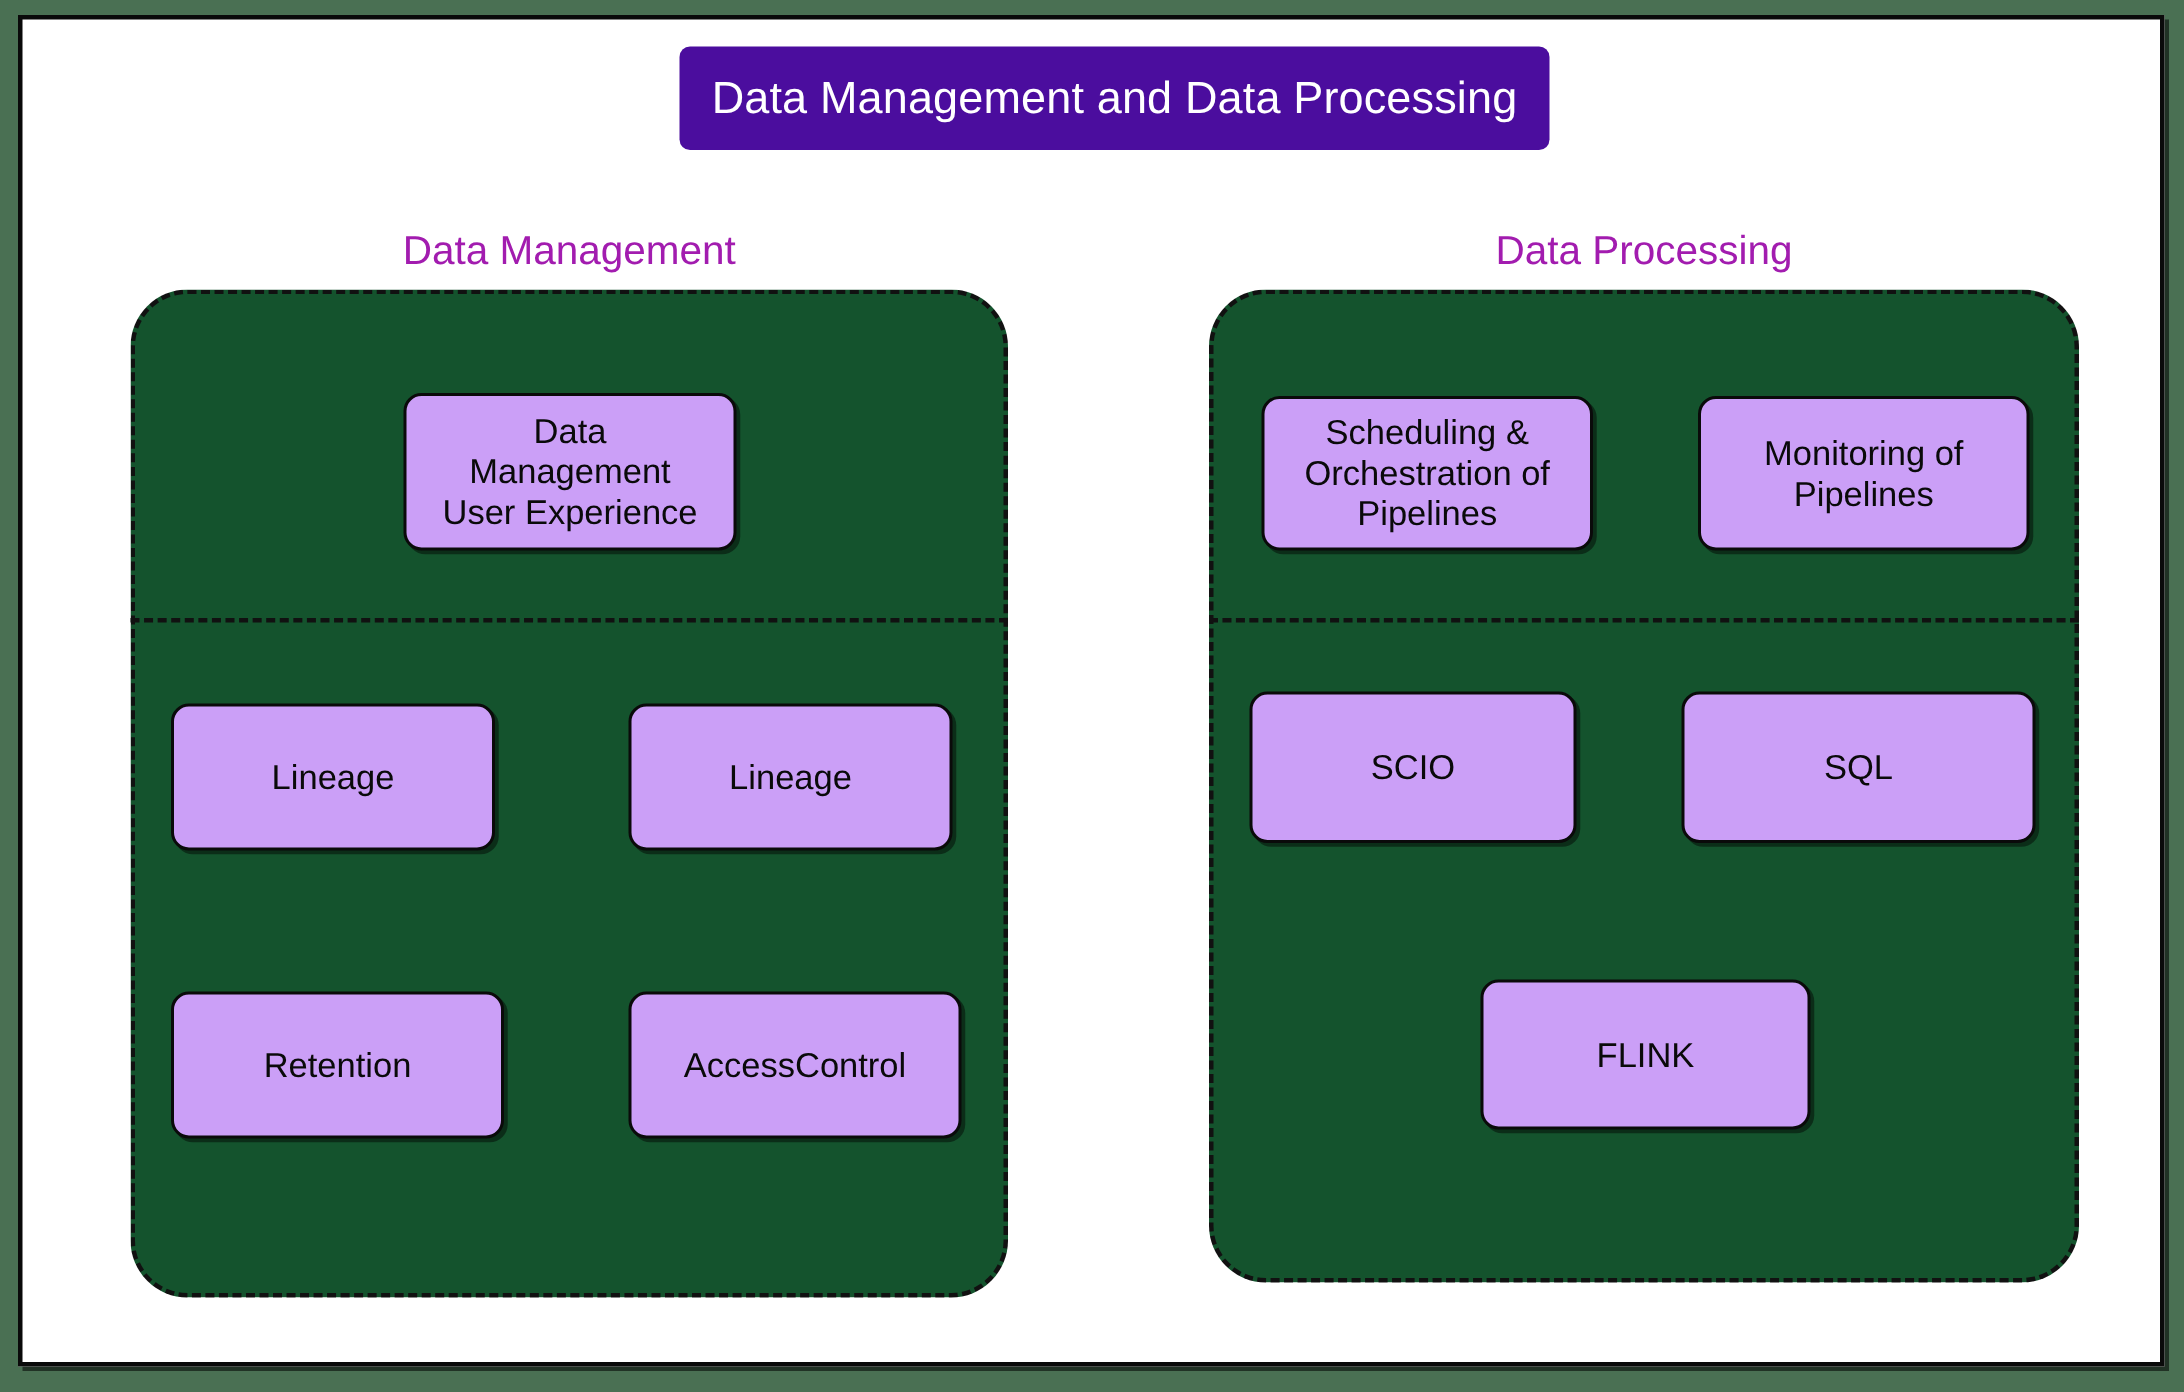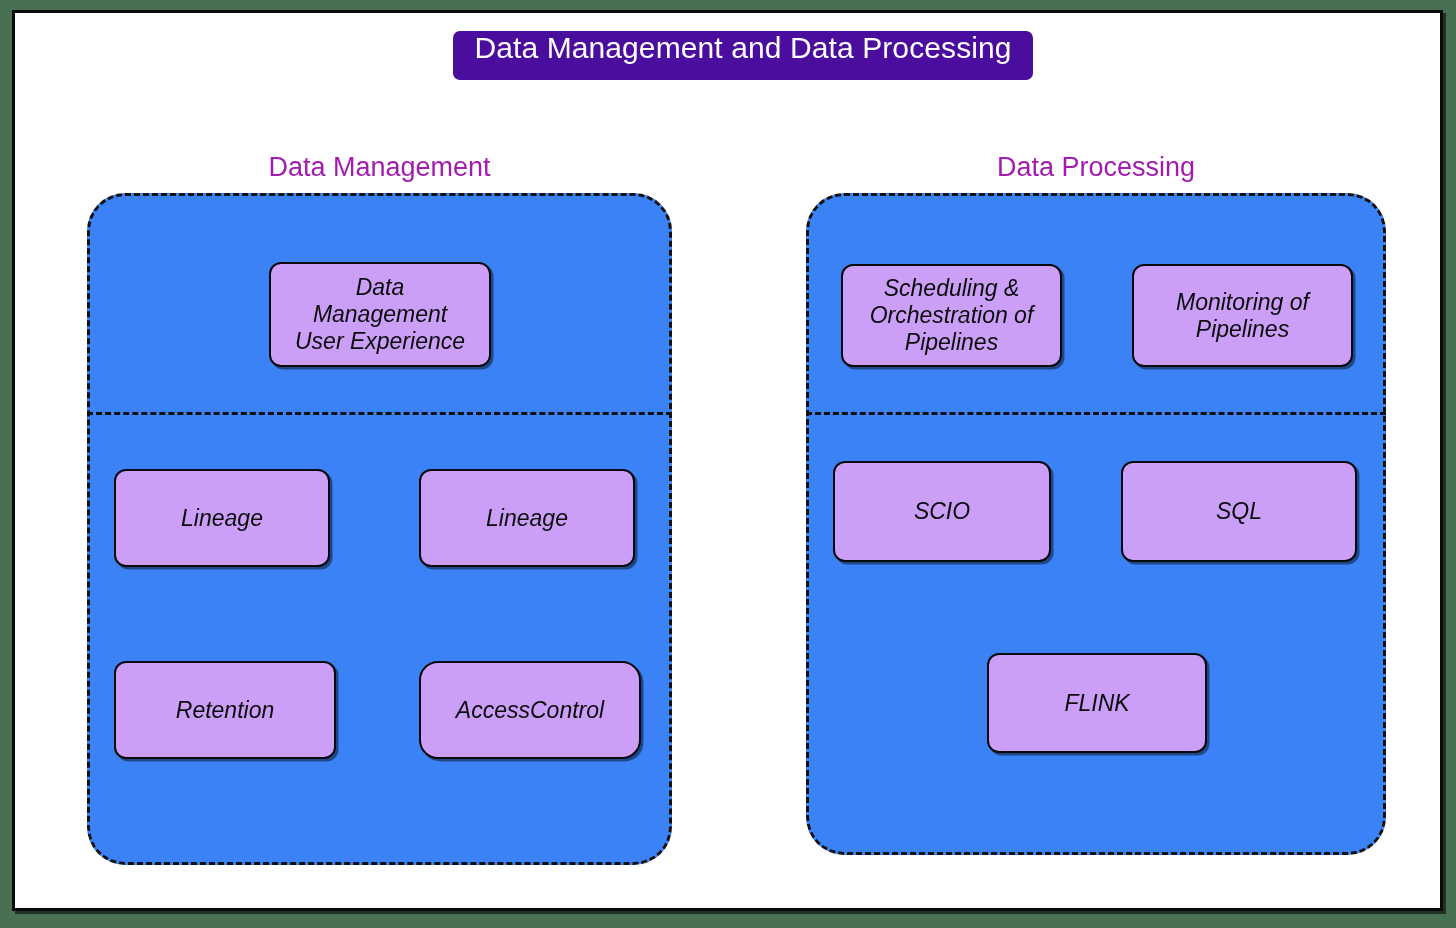--- a/index.html
+++ b/index.html
@@ -33,24 +33,25 @@
     border: 3px solid #0a0a0a;
     box-shadow: 3px 3px 0 rgba(0,0,0,0.55);
   }
 
   
   .title-banner {
     position: absolute;
     left: 438px;
     top: 18px;
     width: 580px;
-    height: 49px;
+    height: 69px;
     background: #4b0d9e;
     border-radius: 7px;
     display: flex;
+    align-items: center;
     justify-content: center;
   }
   .title-banner .title-text {
     color: #ffffff;
     font-size: 30px;
     font-family: "Liberation Sans", sans-serif;
     letter-spacing: 0.1px;
     white-space: nowrap;
   }
 
@@ -62,24 +63,23 @@
     font-family: "Liberation Sans", sans-serif;
     white-space: nowrap;
     text-align: center;
   }
   #heading-dm { left: 72px;  top: 139px; width: 585px; }
   #heading-dp { left: 791px; top: 139px; width: 580px; }
 
   
   .group-box {
     position: absolute;
-    background: #3b82f6;
+    background: #14532d;
     border: 3px dashed #111111;
     border-radius: 38px;
-    font-style: italic;
   }
   #group-dm { left: 72px;  top: 180px; width: 585px; height: 672px; }
   #group-dp { left: 791px; top: 180px; width: 580px; height: 662px; }
 
   
   .group-divider {
     position: absolute;
     left: -3px;
     right: -3px;
     height: 0;
@@ -105,21 +105,21 @@
     padding: 4px 8px;
     box-shadow: 2.5px 2.5px 0 rgba(0,0,0,0.45);
   }
   .node .node-label { display: block; white-space: pre-line; }
 
   
   #node-dm-ux        { left: 179px; top: 66px;  width: 222px; height: 105px; }
   #node-metadata     { left: 24px;  top: 273px; width: 216px; height: 98px; }
   #node-lineage      { left: 329px; top: 273px; width: 216px; height: 98px; text-align: center; }
   #node-retention    { left: 24px;  top: 465px; width: 222px; height: 98px; }
-  #node-accesscontrol{ left: 329px; top: 465px; width: 222px; height: 98px; border-radius: 19px; }
+  #node-accesscontrol{ left: 329px; top: 465px; width: 222px; height: 98px; }
 
   
   #node-scheduling   { left: 32px;  top: 68px;  width: 221px; height: 103px; }
   #node-monitoring   { left: 323px; top: 68px;  width: 221px; height: 103px; }
   #node-scio         { left: 24px;  top: 265px; width: 218px; height: 101px; }
   #node-sql          { left: 312px; top: 265px; width: 236px; height: 101px; }
   #node-flink        { left: 178px; top: 457px; width: 220px; height: 100px; }
 </style>
 </head>
 <body>

